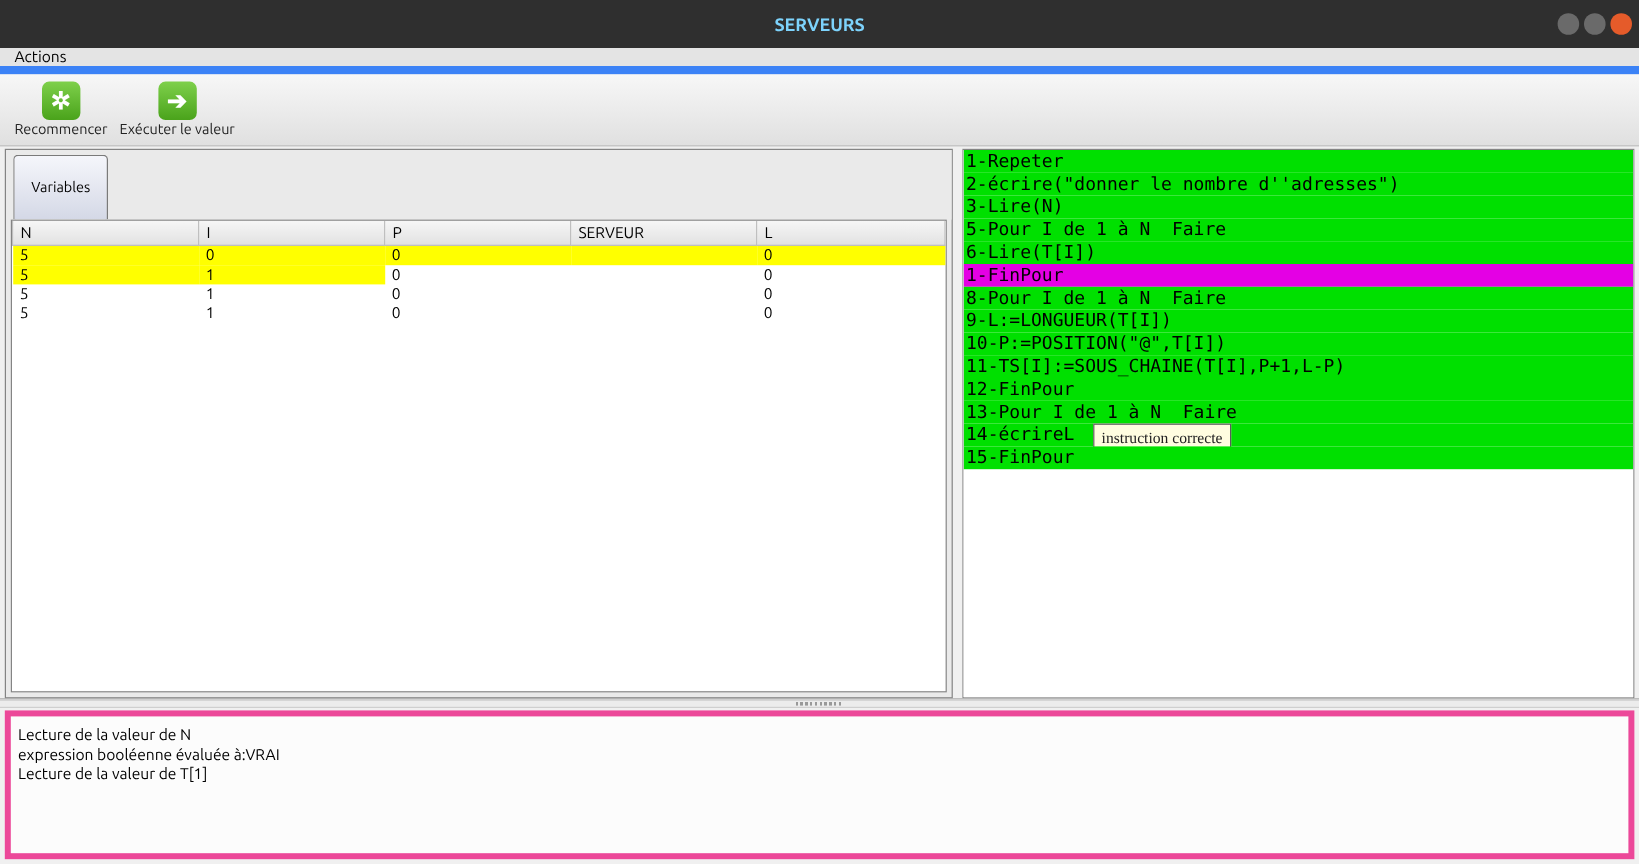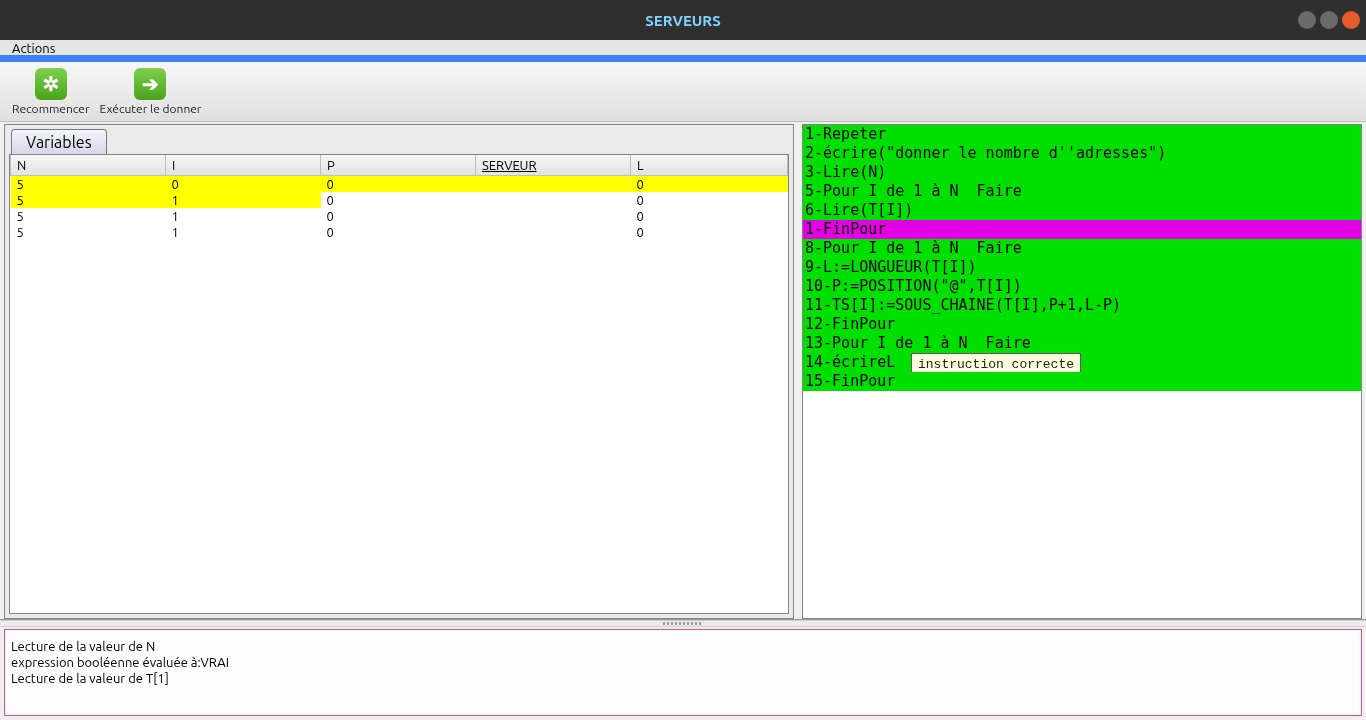--- a/index.html
+++ b/index.html
@@ -90,26 +90,26 @@
   .left-pane { flex: 1; background: #eaeaea; }
   .right-pane { width: 560px; }
 
   .tabrow {
     display: flex;
     padding: 4px 6px 0 6px;
     gap: 4px;
     background: #eaeaea;
   }
   .tab {
-    padding: 3px 14px;
+    padding: 20px 14px;
     border: 1px solid #7a7a7a;
     border-bottom: none;
     border-radius: 4px 4px 0 0;
     background: linear-gradient(#f5f6fb, #d4d8e6);
-    font-size: 16px;
+    font-size: 12px;
   }
   .table-wrap {
     margin: 0 4px 4px 4px;
     flex: 1;
     background: #fff;
     border: 1px solid #848484;
     overflow: auto;
   }
   table.vars {
     border-collapse: collapse;
@@ -147,55 +147,55 @@
     padding: 0 2px;
     position: relative;
   }
   .cl-green { background: #00e000; color: #000; }
   .cl-magenta { background: #e400e4; color: #000; }
   .tooltip {
     position: absolute;
     background: #fffde0;
     border: 1px solid #5c5c5c;
     padding: 1px 6px;
-    font-family: Liberation Mono, monospace;
+    font-family: Liberation Serif, serif;
     font-size: 13px;
     color: #222;
     left: 108px;
     top: 0;
   }
 
   .hsplitter {
     height: 7px;
     background: #ececec;
     border-top: 1px solid #cfcfcf;
     border-bottom: 1px solid #cfcfcf;
     display:flex; align-items:center; justify-content:center;
     cursor: row-resize;
   }
   .hsplitter .grip {
     width: 40px; height: 3px;
     background: repeating-linear-gradient(90deg,#999 0 2px,transparent 2px 4px);
   }
 
   .console {
-    height: 87px;
+    height: 124px;
     padding: 8px 6px;
     font-size: 13px;
     line-height: 16px;
     background: #fcfcfc;
-    border: 1px solid #ec4899;
+    border: 5px solid #ec4899;
     margin: 2px 4px 4px 4px;
     overflow: auto;
   }
 
   th.col-N { width: 155px; }
   th.col-I { width: 155px; }
   th.col-P { width: 155px; }
-  th.col-SERVEUR { width: 155px; text-decoration: underline; }
+  th.col-SERVEUR { width: 155px; }
   th.col-L { width: auto; }
 </style>
 </head>
 <body>
 
 <div class="titlebar">
   <span class="title">SERVEURS</span>
   <div class="window-controls">
     <span class="wbtn min"></span>
     <span class="wbtn max"></span>
@@ -207,21 +207,21 @@
   <span>Actions</span>
 </div>
 
 <div class="toolbar">
   <div class="toolbtn">
     <div class="icon green-restart">✲</div>
     <div class="lbl">Recommencer</div>
   </div>
   <div class="toolbtn">
     <div class="icon green-arrow">➔</div>
-    <div class="lbl">Exécuter le donner</div>
+    <div class="lbl">Exécuter le valeur</div>
   </div>
 </div>
 
 <div class="body-area">
   <div class="main-split">
 
     <div class="left-pane">
       <div class="tabrow">
         <div class="tab">Variables</div>
       </div>

